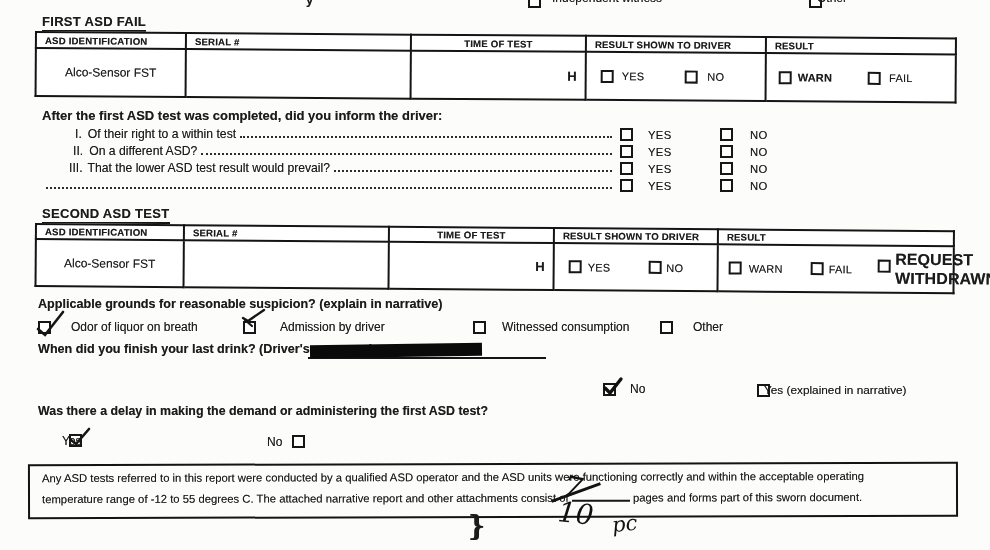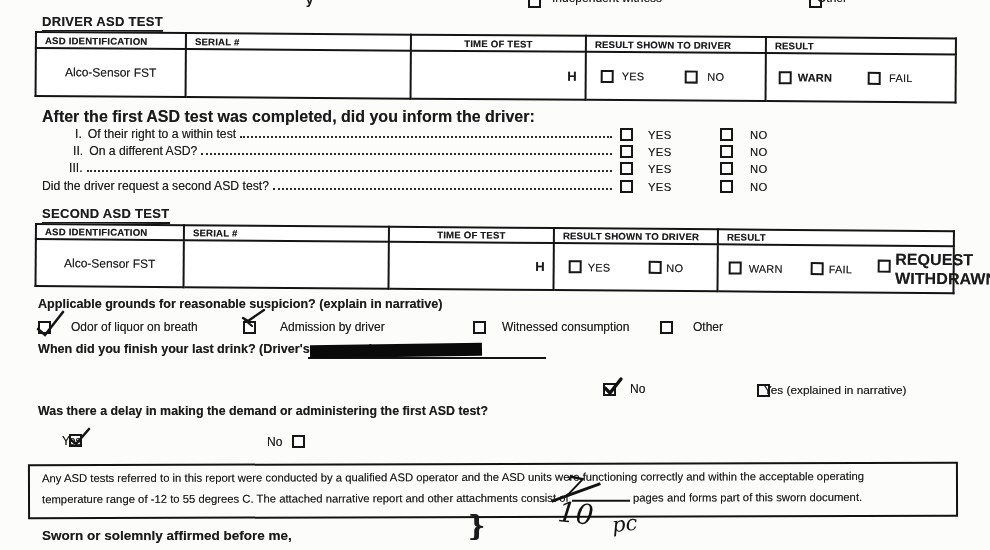--- a/index.html
+++ b/index.html
@@ -17,21 +17,21 @@
   table.ft{border-collapse:collapse;table-layout:fixed;background:#fff;}
   .ft th,.ft td{border:2px solid #141414;padding:0;overflow:visible;}
   .ft th{font-size:9.6px;font-weight:bold;text-align:left;padding:1px 0 1px 8px;letter-spacing:.2px;white-space:nowrap;}
   .ft th.cent{text-align:center;padding-left:0;}
   .devcell{text-align:center;font-size:12px;}
   .timecell{text-align:right;padding-right:8px!important;font-weight:bold;font-size:13px;}
   .optrow{display:flex;align-items:center;height:100%;}
   .optlbl{font-size:11px;letter-spacing:.2px;}
   .wd-lbl{font-size:16px;line-height:1.15;width:76px;display:inline-block;font-weight:bold;letter-spacing:.1px;}
   
-  .qintro{font-size:16px;font-weight:bold;}
+  .qintro{font-size:13px;font-weight:bold;}
   .qrow{display:flex;align-items:flex-end;font-size:12.2px;}
   .qdots{flex:1;border-bottom:2px dotted #2c2c2c;margin:0 8px 3px 4px;height:2px;}
   .yn{display:flex;align-items:center;flex-shrink:0;}
   .ynlbl{font-size:11.3px;letter-spacing:.3px;}
   
   .qbold{font-size:12.4px;font-weight:bold;}
   .lbl{font-size:12px;}
   .redact{background:#0a0a0a;}
   .hw{font-family:"DejaVu Serif",serif;font-style:italic;color:#111;text-shadow:none;}
   .affbox{border:2px solid #131313;box-sizing:border-box;padding:6px 12px 0 12px;background:transparent;}
@@ -48,21 +48,21 @@
   <div class="toprow">
     <span class="abs bold" style="left:306px;top:-8px;font-size:13px;">y</span>
     <span class="cb abs" style="left:528px;top:-6px;"></span>
     <span class="abs lbl" style="left:552px;top:-9px;">Independent witness</span>
     <span class="cb abs" style="left:792px;top:-6px;"></span>
     <span class="abs lbl" style="left:817px;top:-9px;">Other</span>
   </div>
 
   
   <div class="abs" style="left:42px;top:12px;">
-    <span class="sechead">DRIVER ASD TEST</span>
+    <span class="sechead">FIRST ASD FAIL</span>
   </div>
 
   <table class="ft abs" style="left:35px;top:31px;width:920px;transform:rotate(.4deg);transform-origin:top left;">
     <colgroup>
         <col style="width:150px">
         <col style="width:225px">
         <col style="width:175px">
         <col style="width:180px">
         <col style="width:190px">
       </colgroup>
@@ -120,31 +120,31 @@
     <span class="yn">
       <span class="cb"></span>
       <span class="ynlbl" style="margin-left:15px;width:29px;">YES</span>
       <span class="cb" style="margin-left:43px;"></span>
       <span class="ynlbl" style="margin-left:17px;width:22px;">NO</span>
     </span>
   </div>
 
   <div class="abs qrow" style="left:42px;top:161px;width:730px;">
     <span style="padding-left:27px;">III.</span>
+    <span style="padding-left:5px;">That the lower ASD test result would prevail?</span>
     <span class="qdots"></span>
     <span class="yn">
       <span class="cb"></span>
       <span class="ynlbl" style="margin-left:15px;width:29px;">YES</span>
       <span class="cb" style="margin-left:43px;"></span>
       <span class="ynlbl" style="margin-left:17px;width:22px;">NO</span>
     </span>
   </div>
 
   <div class="abs qrow" style="left:42px;top:179px;width:730px;">
-    <span>Did the driver request a second ASD test?</span>
     <span class="qdots"></span>
     <span class="yn">
       <span class="cb"></span>
       <span class="ynlbl" style="margin-left:15px;width:29px;">YES</span>
       <span class="cb" style="margin-left:43px;"></span>
       <span class="ynlbl" style="margin-left:17px;width:22px;">NO</span>
     </span>
   </div>
 
   
@@ -263,15 +263,14 @@
   </div>
 
   
   <span class="abs hw" style="left:563px;top:470px;font-size:30px;transform:rotate(12deg);">7</span>
   <div class="abs" style="left:550px;top:491px;width:52px;height:3px;background:#131313;transform:rotate(-20deg);"></div>
   <span class="abs hw" style="left:558px;top:497px;font-size:28px;transform:rotate(6deg);">10</span>
   <span class="abs hw" style="left:612px;top:512px;font-size:21px;transform:rotate(-6deg);">pc</span>
 
   
   <span class="abs" style="left:468px;top:510px;font-size:27px;font-weight:bold;font-family:'DejaVu Serif',serif;">}</span>
-  <div class="abs" style="left:42px;top:528px;font-size:13.5px;font-weight:600;">Sworn or solemnly affirmed before me,</div>
 
 </div>
 
 </body></html>

